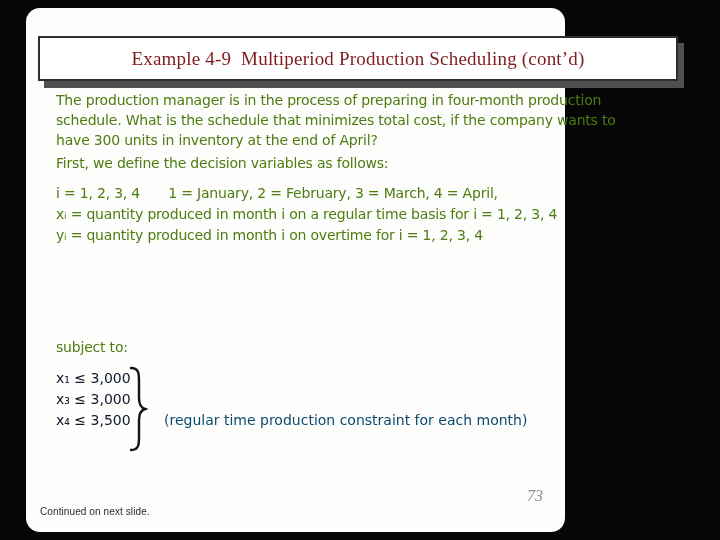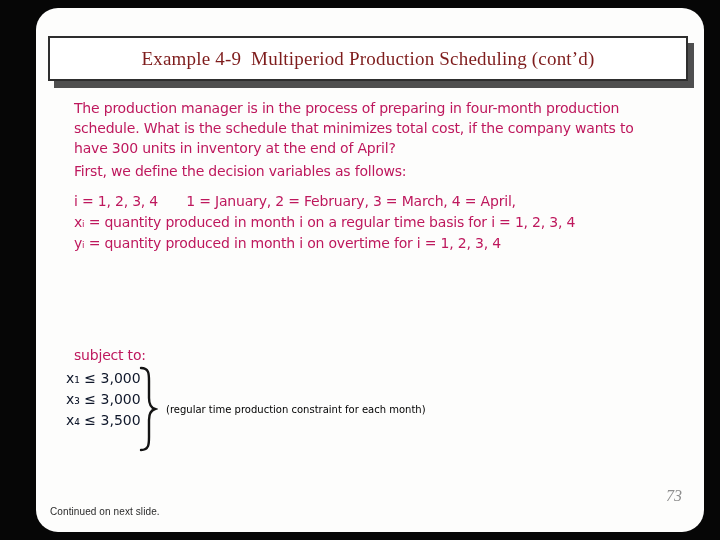--- a/index.html
+++ b/index.html
@@ -6,24 +6,24 @@
   .screen {
     position: relative;
     width: 720px;
     height: 540px;
     background: #060606;
     overflow: hidden;
     font-family: "DejaVu Sans", sans-serif;
   }
   .slide {
     position: absolute;
-    left: 36px; top: 8px;
-    width: 668px; height: 524px;
+    left: 26px; top: 8px;
+    width: 539px; height: 524px;
     background: #fdfdfc;
-    border-radius: 22px;
+    border-radius: 14px;
   }
   .title-box {
     position: absolute;
     left: 12px; top: 28px;
     width: 640px; height: 45px;
     background: #ffffff;
     border: 2px solid #2e2e2e;
     box-shadow: 6px 7px 0 #4f4f4f;
     display: flex;
     align-items: center;
@@ -33,24 +33,24 @@
   .title-text {
     font-family: "Liberation Serif", serif;
     font-size: 19px;
     color: #7e1c1c;
     letter-spacing: 0.2px;
     white-space: pre;
   }
   .body-text {
     position: absolute;
     left: 30px;
-    margin: 8px;
+    margin: 0;
     font-family: "DejaVu Sans", sans-serif;
     font-size: 14px;
-    color: #be185d;
+    color: #4d7c0f;
     letter-spacing: -0.2px;
   }
   .p1        { top: 82px;  width: 594px; line-height: 20px; }
   .define-intro { top: 147px; white-space: nowrap; }
   .def0      { top: 177px; white-space: nowrap; }
   .def0 .months { margin-left: 24px; }
   .def1      { top: 198px; white-space: nowrap; }
   .def2      { top: 219px; white-space: nowrap; }
   .def3      { top: 240px; white-space: nowrap; }
   .obj-intro { top: 270px; white-space: nowrap; }
@@ -62,24 +62,24 @@
     font-family: "DejaVu Sans", sans-serif;
     font-size: 14px;
     color: #0f172a;
     line-height: 21px;
     white-space: nowrap;
   }
   .brace-wrap { position: absolute; left: 102px; top: 358px; }
   .note {
     position: absolute;
     left: 130px; top: 396px;
-    margin: 0;
+    margin: 8px;
     font-family: "DejaVu Sans", sans-serif;
-    font-size: 10px;
-    color: #000000;
+    font-size: 14px;
+    color: #0c4a6e;
     white-space: nowrap;
   }
   .footer-continued {
     position: absolute;
     left: 14px; top: 498px;
     font-family: "Liberation Sans", sans-serif;
     font-size: 10px;
     color: #2b2b2b;
     letter-spacing: 0.1px;
   }

